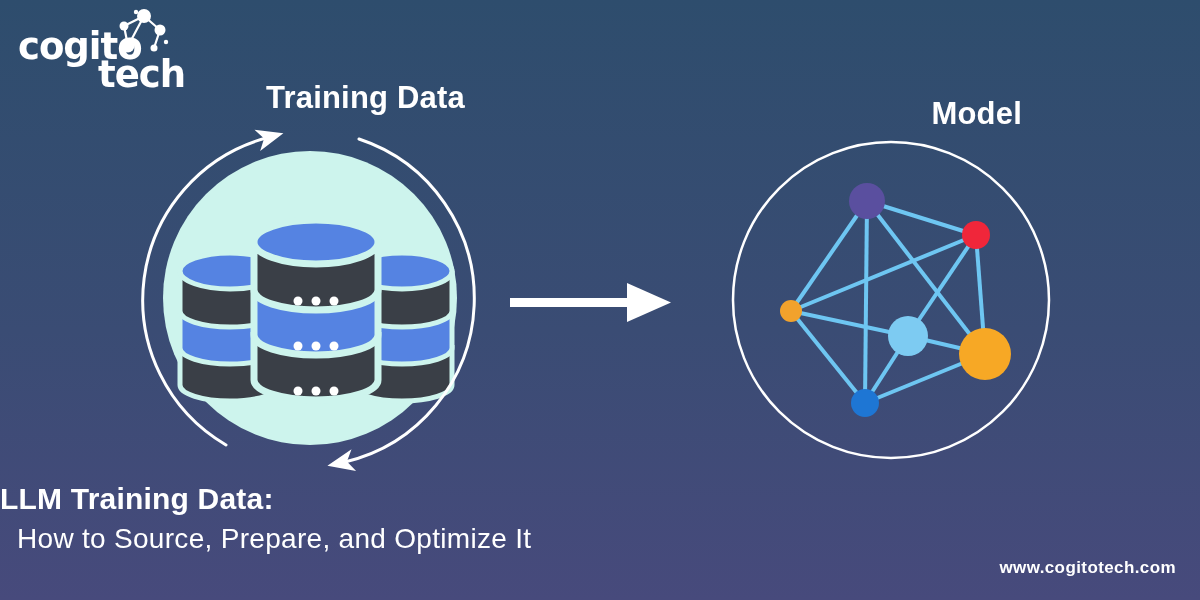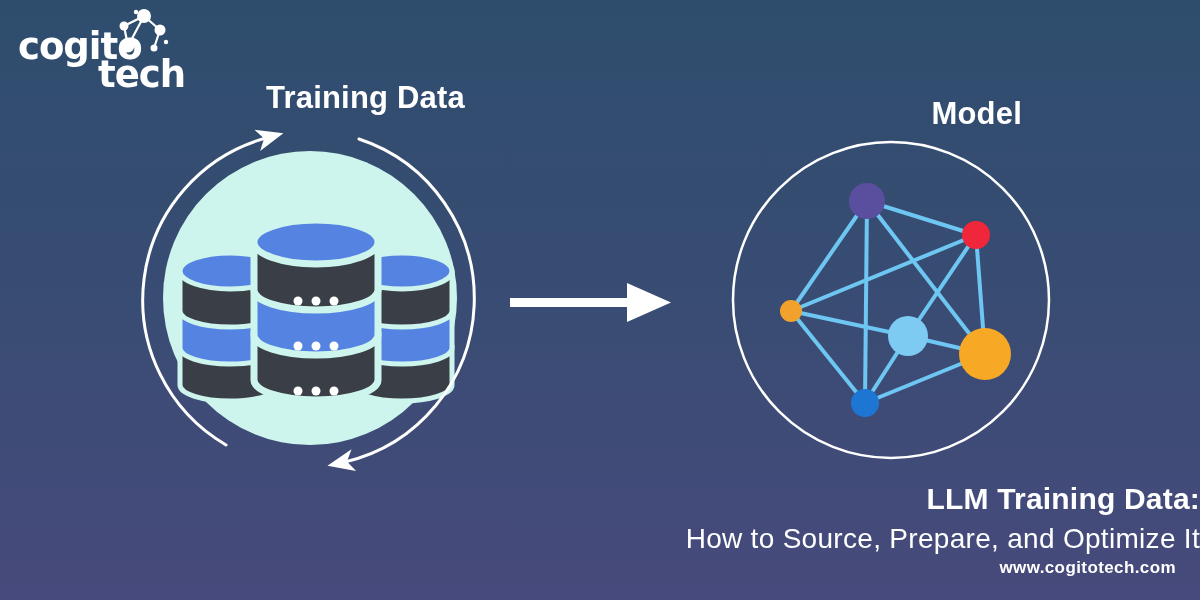--- a/index.html
+++ b/index.html
@@ -12,23 +12,23 @@
   
   .logo{left:18px;top:28px;color:#fff;line-height:1;}
   .logo .l1{font-family:"DejaVu Sans",sans-serif;font-weight:700;font-size:37px;letter-spacing:-1px;}
   .logo .l2{font-family:"DejaVu Sans",sans-serif;font-weight:700;font-size:37px;letter-spacing:-1px;margin-left:80px;margin-top:-9px;}
   .logo svg{position:absolute;left:96px;top:-22px;}
   
   .heading{color:#fff;font-weight:700;font-size:31px;text-align:right;letter-spacing:0.2px;}
   #heading-left{left:165px;top:80px;width:300px;}
   #heading-right{left:772px;top:96px;width:250px;}
   
-  .caption{left:0;top:482px;width:1200px;text-align:right;color:#fff;}
+  .caption{left:0;top:482px;width:1200px;text-align:left;color:#fff;}
   .caption .c1{font-size:30px;font-weight:700;letter-spacing:0.2px;}
-  .caption .c2{font-size:28px;font-weight:400;margin-top:7px;letter-spacing:0.3px;}
+  .caption .c2{font-size:28px;font-weight:400;margin-top:7px;letter-spacing:0.3px;margin-left:17px;}
   
   .site{right:24px;top:558px;color:#fff;font-size:17px;letter-spacing:0.4px;font-weight:bold;}
   svg{display:block;}
 </style>
 </head>
 <body style="background: linear-gradient(rgb(46, 77, 109) 0%, rgb(58, 76, 116) 55%, rgb(71, 74, 124) 100%);">
 
 <div class="abs logo">
   <div class="l1">cogito</div>
   <div class="l2">tech</div>

